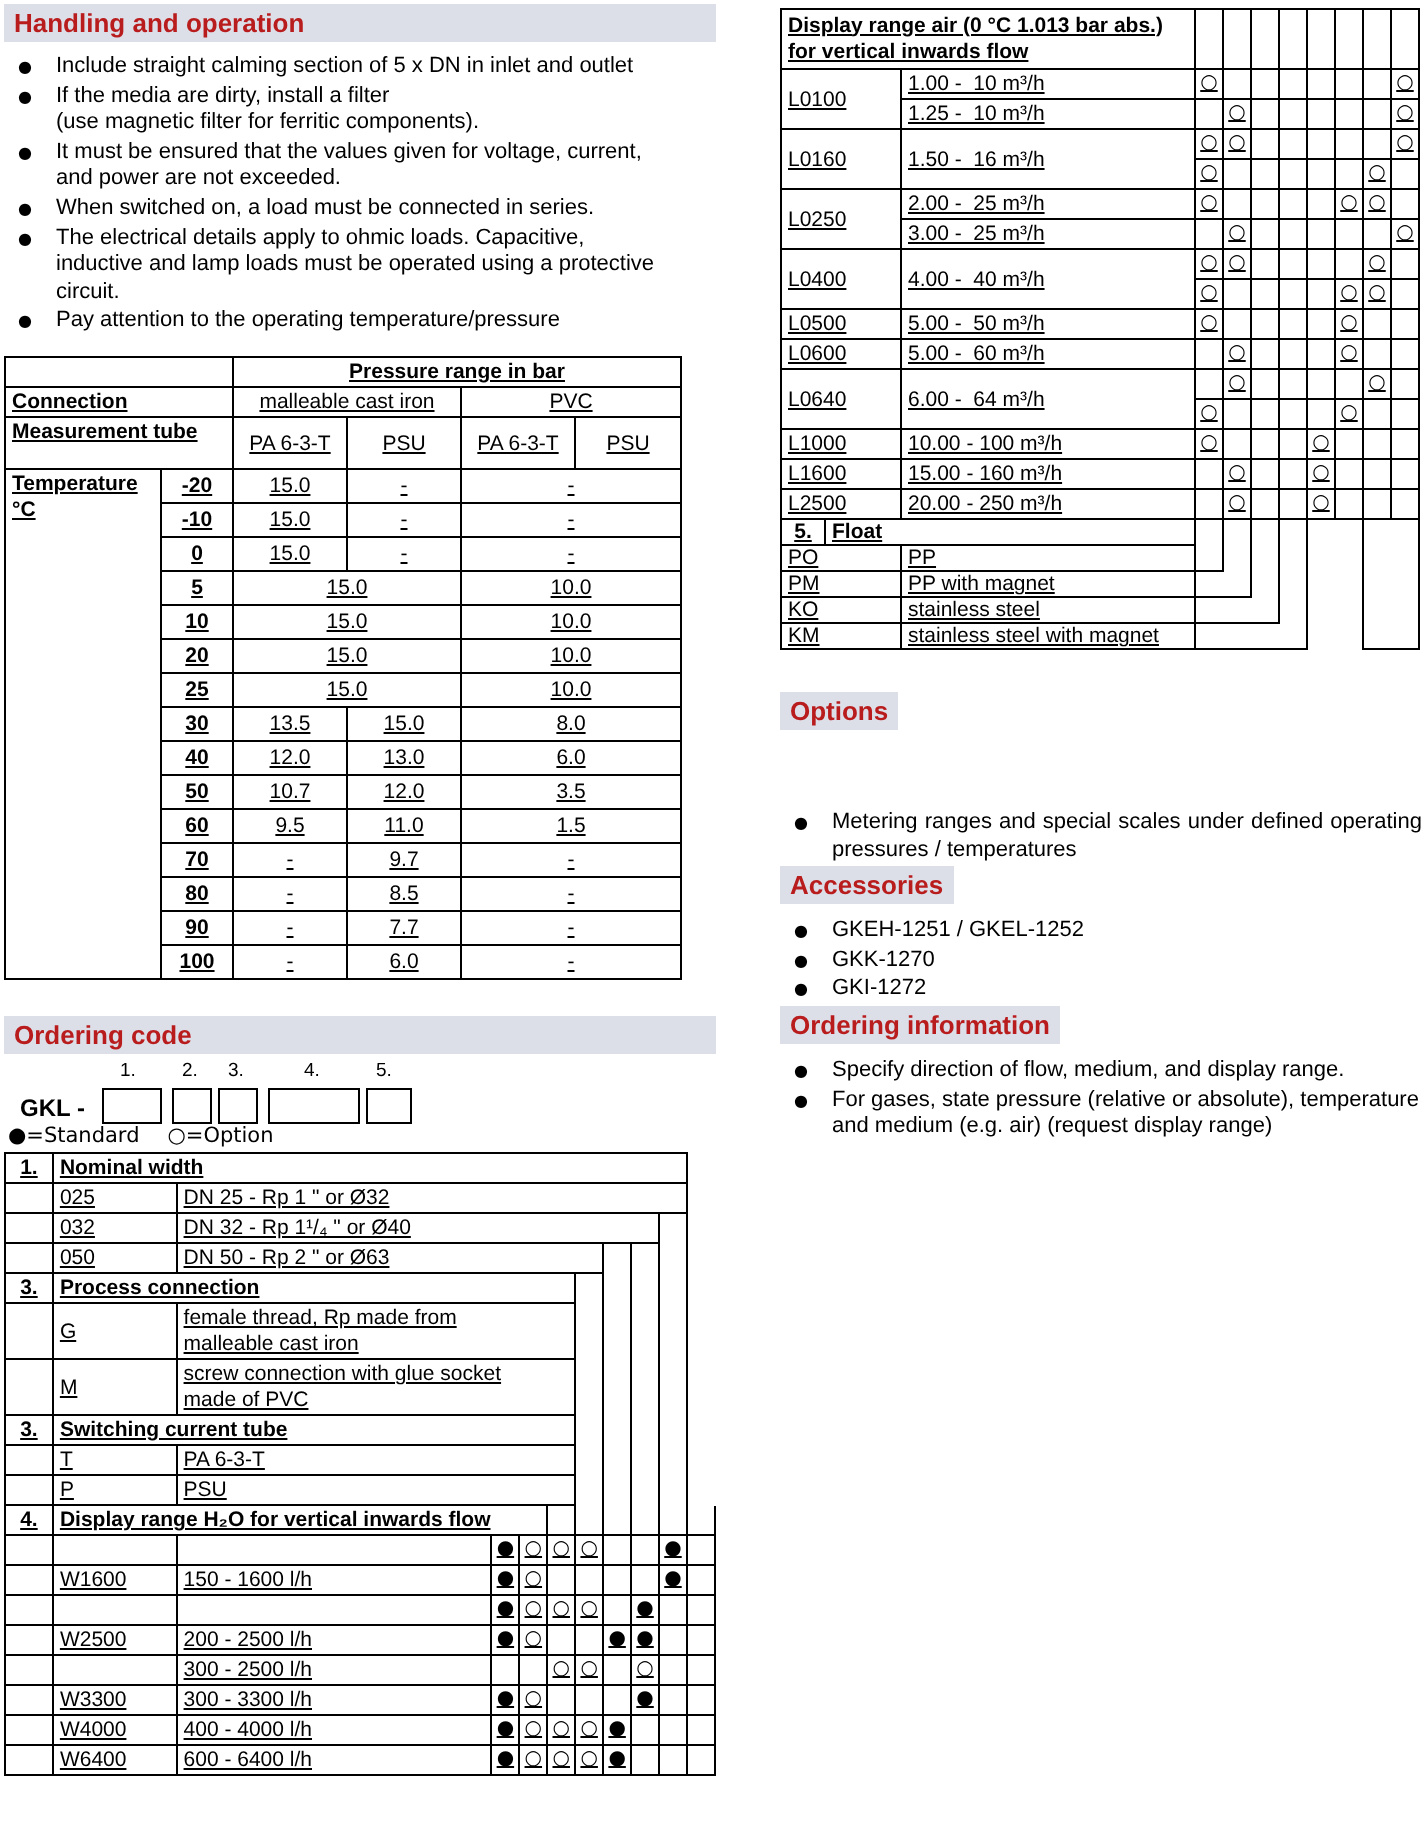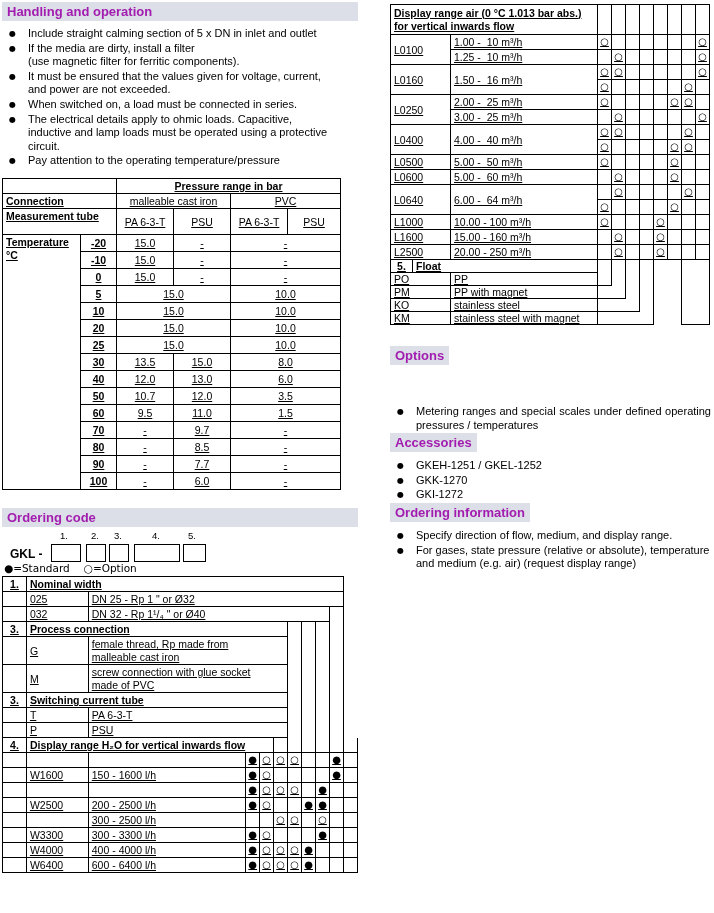--- a/index.html
+++ b/index.html
@@ -1,20 +1,20 @@
 <!DOCTYPE html>
 <html><head>
 <meta charset="utf-8">
 <style>
   html,body{margin:0;padding:0;background:#fff;}
   #page{position:relative;width:714px;height:913px;background:#ffffff;overflow:hidden;
         font-family:"Liberation Sans","DejaVu Sans",sans-serif;color:#000;}
   #left{position:absolute;left:2px;top:2px;width:356px;}
   #right{position:absolute;left:390px;top:4px;width:321px;}
-  .hbar{background:#dcdfe8;color:#a21caf;font-weight:bold;font-size:13px;
+  .hbar{background:#dcdfe8;color:#b91c1c;font-weight:bold;font-size:13px;
         padding:2px 5px;line-height:15px;}
   .hinline{display:inline-block;}
   
   .blist{margin-top:6px;}
   .bi{position:relative;padding-left:26px;margin-bottom:1px;}
   .bm{position:absolute;left:7px;top:0;font-size:8px;line-height:14px;font-family:"DejaVu Sans",sans-serif;}
   .bt{font-size:11px;line-height:13.6px;white-space:pre-line;display:block;}
   .just .bt{text-align:justify;white-space:normal;margin-top:40px;}
   
   table{border-collapse:collapse;table-layout:fixed;text-decoration:underline;}
@@ -260,20 +260,29 @@
             <td></td>
           </tr>
       <tr>
             <td class="b"></td>
             <td class="b">032</td>
             <td class="b p" colspan="7">DN 32 - Rp 1¹/₄ " or Ø40</td>
             <td class="r"></td>
             <td></td>
           </tr>
       <tr>
+            <td class="b"></td>
+            <td class="b">050</td>
+            <td class="b p" colspan="5">DN 50 - Rp 2 " or Ø63</td>
+            <td class="r"></td>
+            <td class="r"></td>
+            <td class="r"></td>
+            <td></td>
+          </tr>
+      <tr>
             <td class="b w ctr">3.</td>
             <td class="b w" colspan="5">Process connection</td>
             <td class="r"></td>
             <td class="r"></td>
             <td class="r"></td>
             <td class="r"></td>
             <td></td>
           </tr>
       <tr class="h2">
             <td class="b"></td>

